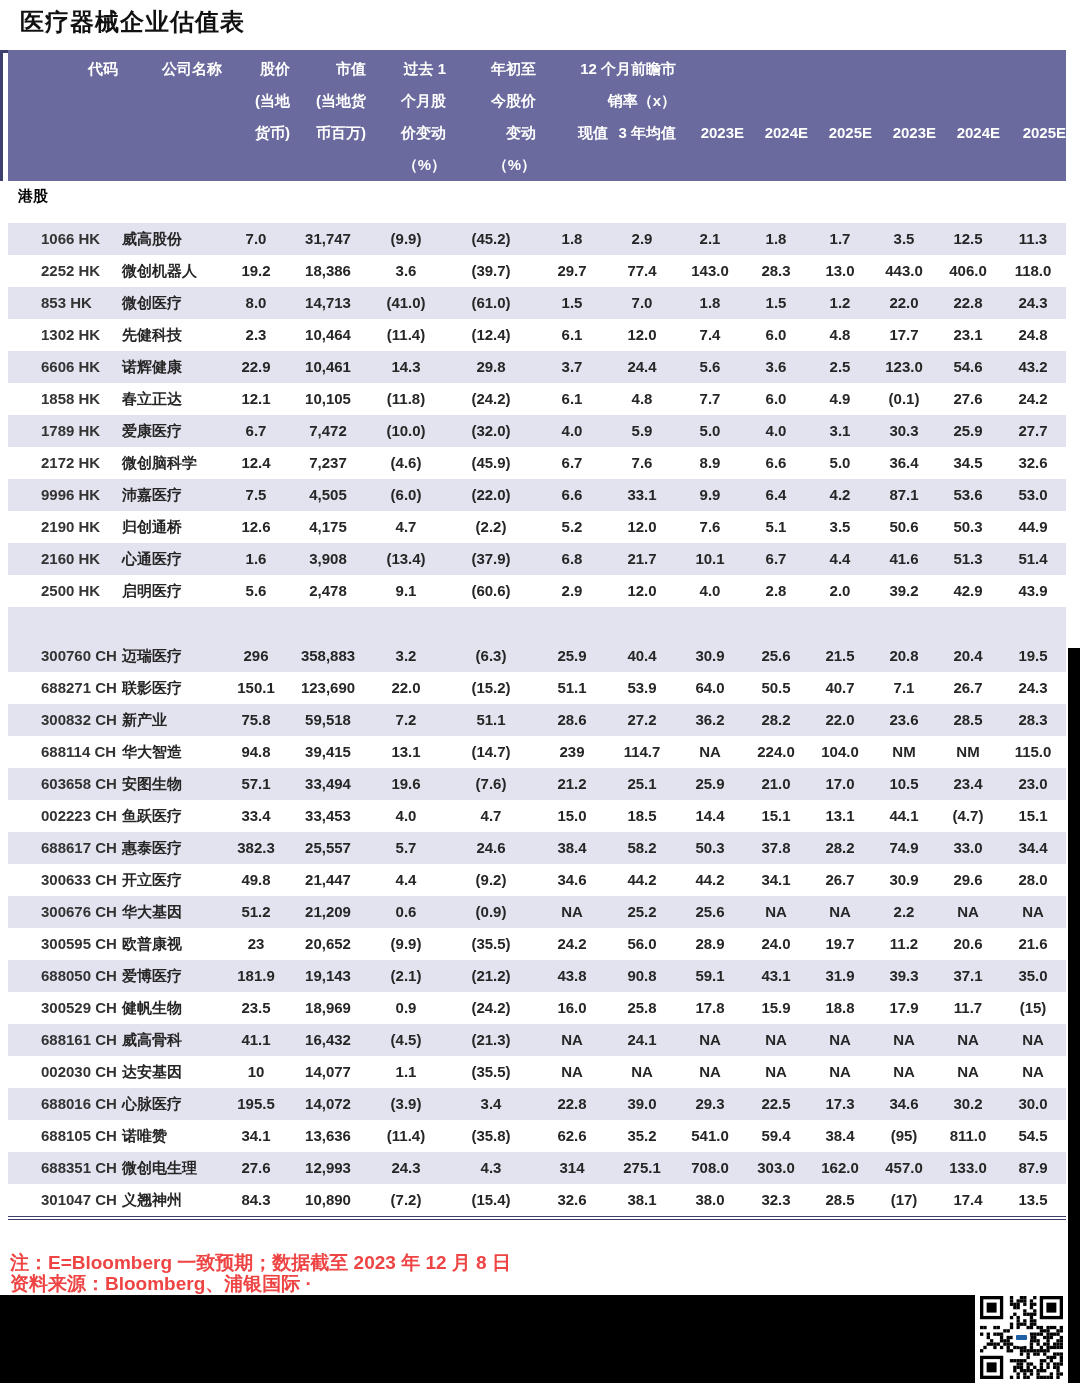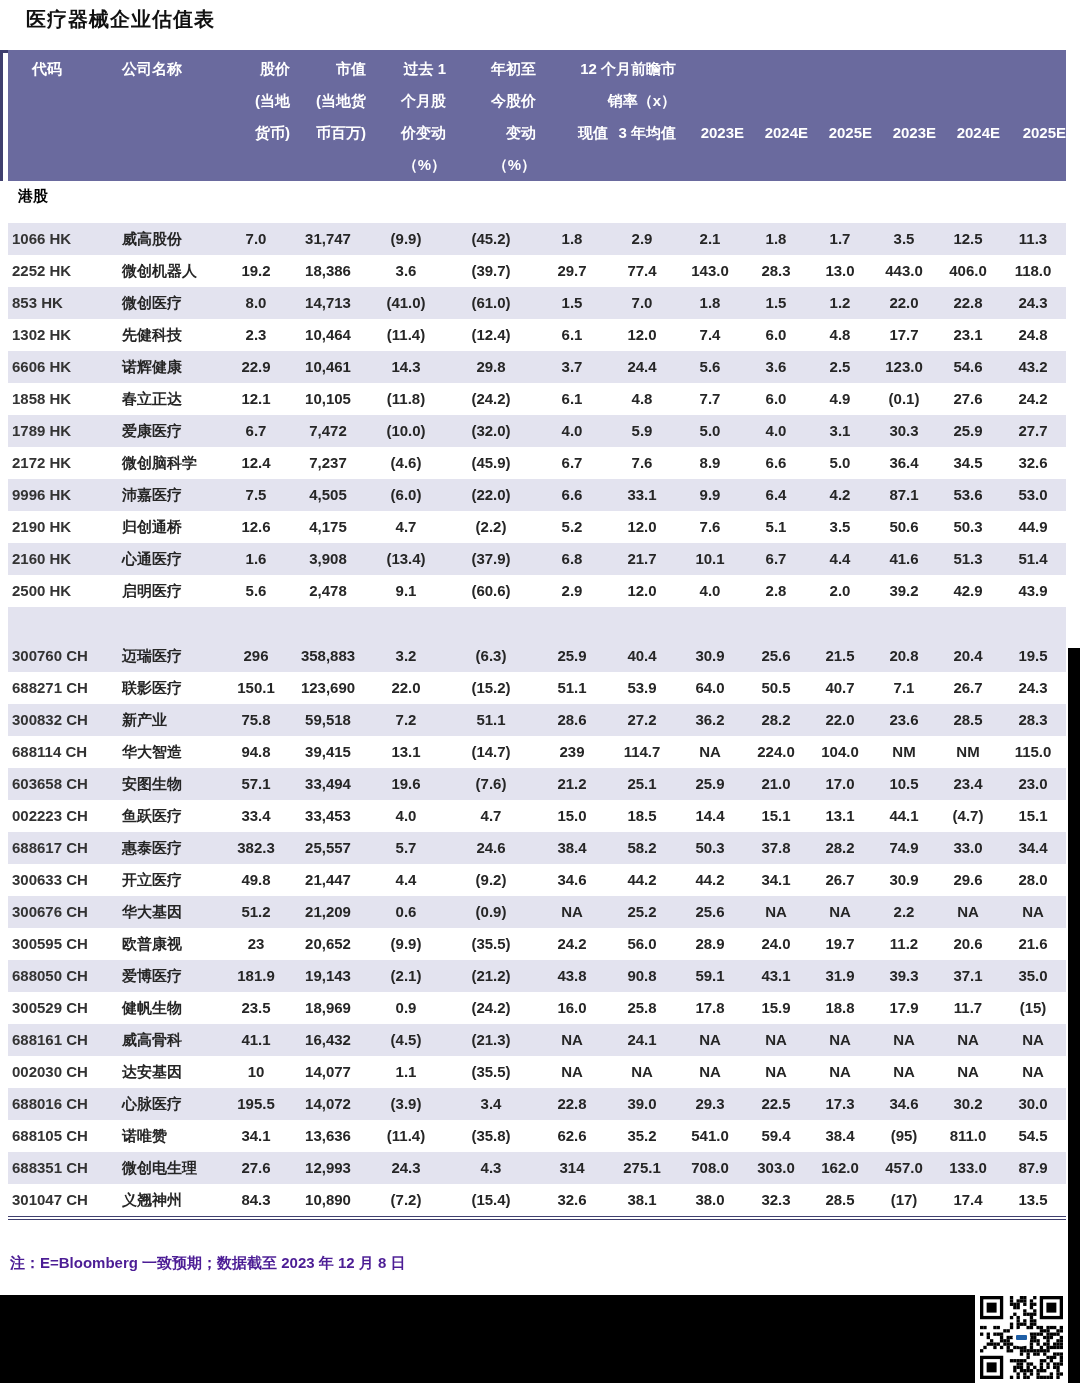--- a/index.html
+++ b/index.html
@@ -3,48 +3,48 @@
 <meta charset="utf-8">
 <style>
   * { margin:0; padding:0; box-sizing:border-box; }
   html,body { background:#888; }
   .page{
     position:relative; width:1080px; height:1383px; background:#fff;
     font-family:"Liberation Sans","DejaVu Sans",sans-serif; overflow:hidden;
     margin:0 auto;
   }
   .title{
-    position:absolute; top:6px; left:26px;
-    font-size:20px; font-weight:bold; color:#111; letter-spacing:1px;
+    position:absolute; top:6px; left:20px;
+    font-size:24px; font-weight:bold; color:#111; letter-spacing:1px;
   }
   
   .tbl{
     position:absolute; top:50px; left:8px; width:1058px;
     border-bottom:4px double var(--line-dark);
   }
   .topline{ position:absolute; top:50px; left:0; width:1066px; height:3px; background:var(--line-dark); }
   .edgeline{ position:absolute; top:50px; left:0; width:3px; height:131px; background:var(--line-dark); }
   .grid{ display:grid; grid-template-columns:110px 104px 68px 76px 80px 90px 72px 68px 68px 64px 64px 64px 64px 66px; }
   .thead{
     background:var(--header-bg); color:#fff;
     grid-template-rows:32px 32px 32px 32px; padding-top:3px;
   }
   .th{ font-size:15px; font-weight:bold; text-align:right; line-height:32px; white-space:nowrap; }
-  .th.l{ text-align:left; padding-left:24px; }
+  .th.l{ text-align:right; padding-left:24px; }
   .row{ height:32px; line-height:32px; }
   .row.stripe{ background:var(--stripe); }
   .label-row{ height:42px; line-height:30px; }
   .sep-row{ height:33px; }
   .cell{ font-size:15px; font-weight:bold; color:#262626; text-align:center; white-space:nowrap; overflow:hidden; }
-  .cell.c0{ text-align:left; padding-left:4px; color:#333; }
+  .cell.c0{ text-align:left; padding-left:10px; color:#333;margin-left:23px; }
   .cell.c1{ text-align:left; padding-left:4px; font-family:"Liberation Serif","DejaVu Serif",serif; }
   .slabel{ font-size:15px; font-weight:bold; color:#000; padding-left:10px; }
   
   .notes{ position:absolute; left:10px; top:1252px; }
-  .note{ font-size:15px; font-weight:bold; color:#4c1d95; line-height:21px; white-space:nowrap; }
+  .note{ font-size:19px; font-weight:bold; color:#ef4444; line-height:21px; white-space:nowrap; }
   .black-band{ position:absolute; left:0; bottom:0; width:100%; height:88px; background:#000; }
   .right-strip{ position:absolute; left:1068px; top:648px; width:12px; height:735px; background:#000; }
   .qr-panel{
     position:absolute; left:975px; top:1291px; width:93px; height:92px; background:#fff;
     display:flex; align-items:center; justify-content:center;
   }
   .qr-panel svg{ display:block; }
 </style>
 </head>
 <body>
@@ -576,20 +576,21 @@
           <div class="cell c10">28.5</div>
           <div class="cell c11">(17)</div>
           <div class="cell c12">17.4</div>
           <div class="cell c13">13.5</div>
         </div>
       </div>
   </div>
 
   <div class="notes">
     <div class="note">注：E=Bloomberg 一致预期；数据截至 2023 年 12 月 8 日</div>
+    <div class="note">资料来源：Bloomberg、浦银国际 ·</div>
   </div>
 
   <div class="black-band"></div>
   <div class="right-strip"></div>
 
   <div class="qr-panel">
     <svg width="83" height="83" viewBox="0 0 83 83" xmlns="http://www.w3.org/2000/svg">
         <rect x="29.88" y="0.00" width="3.32" height="3.32" fill="#000"></rect>
         <rect x="39.84" y="0.00" width="3.32" height="3.32" fill="#000"></rect>
         <rect x="43.16" y="0.00" width="3.32" height="3.32" fill="#000"></rect>

